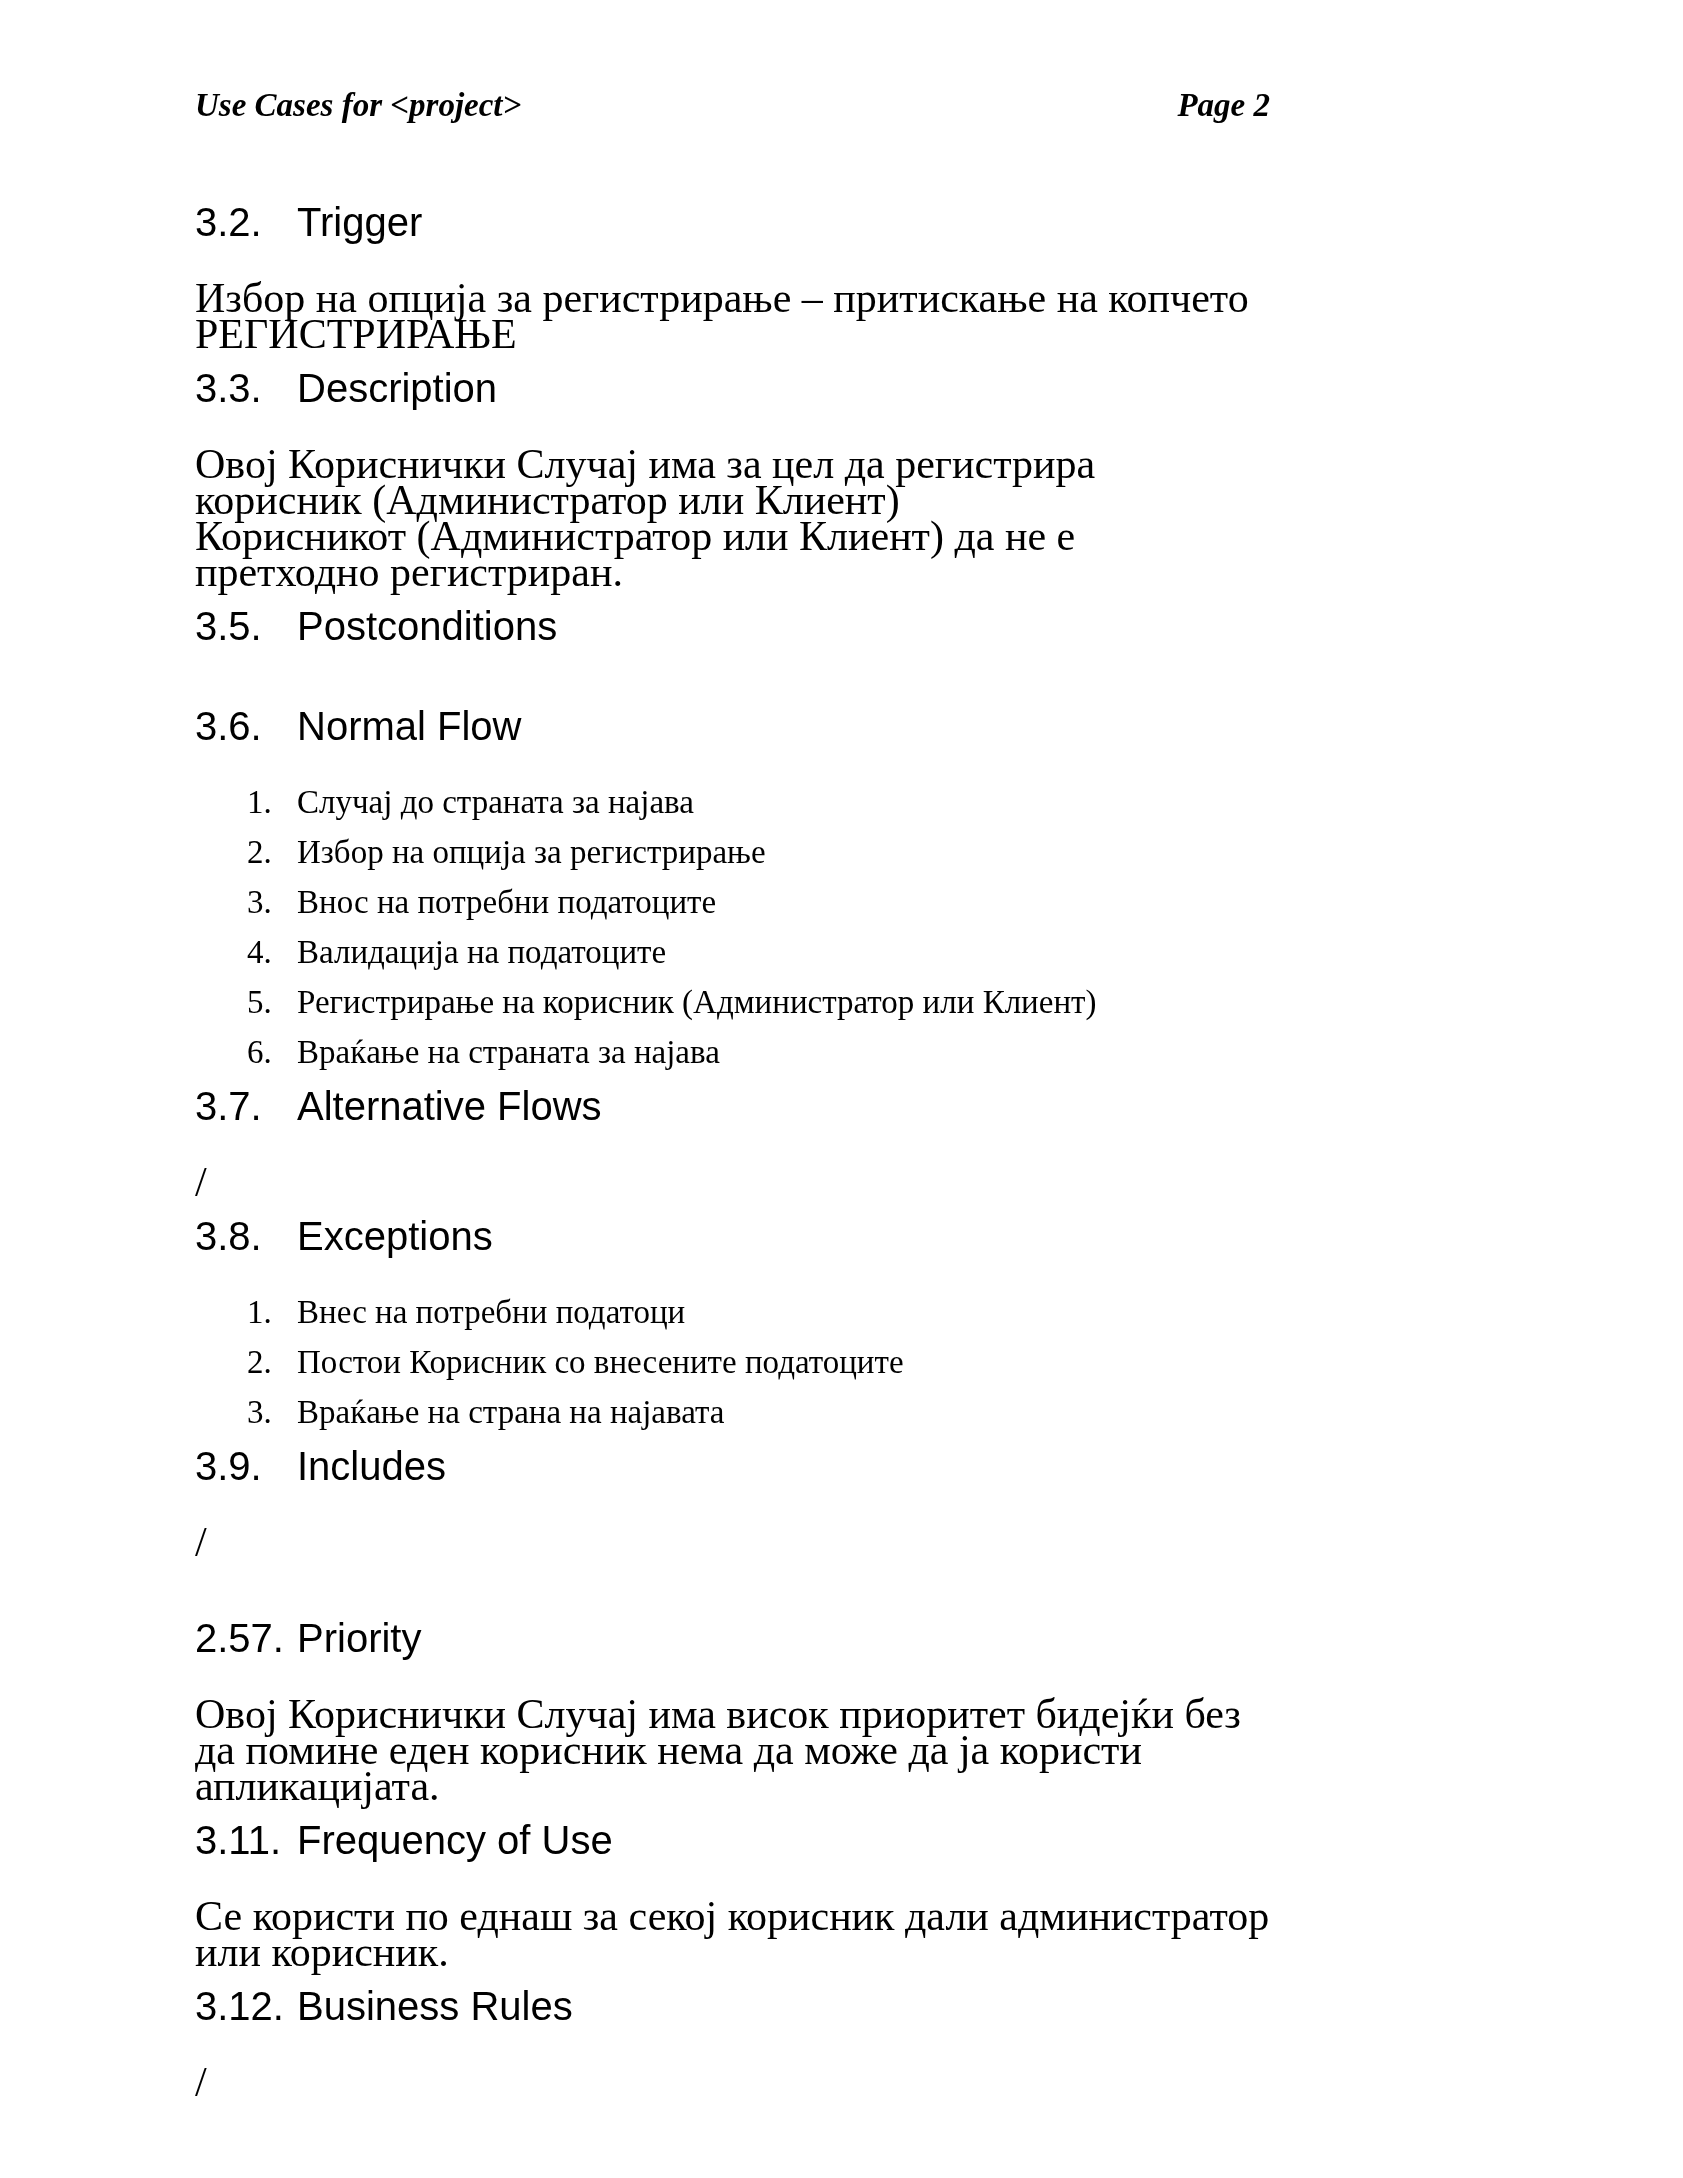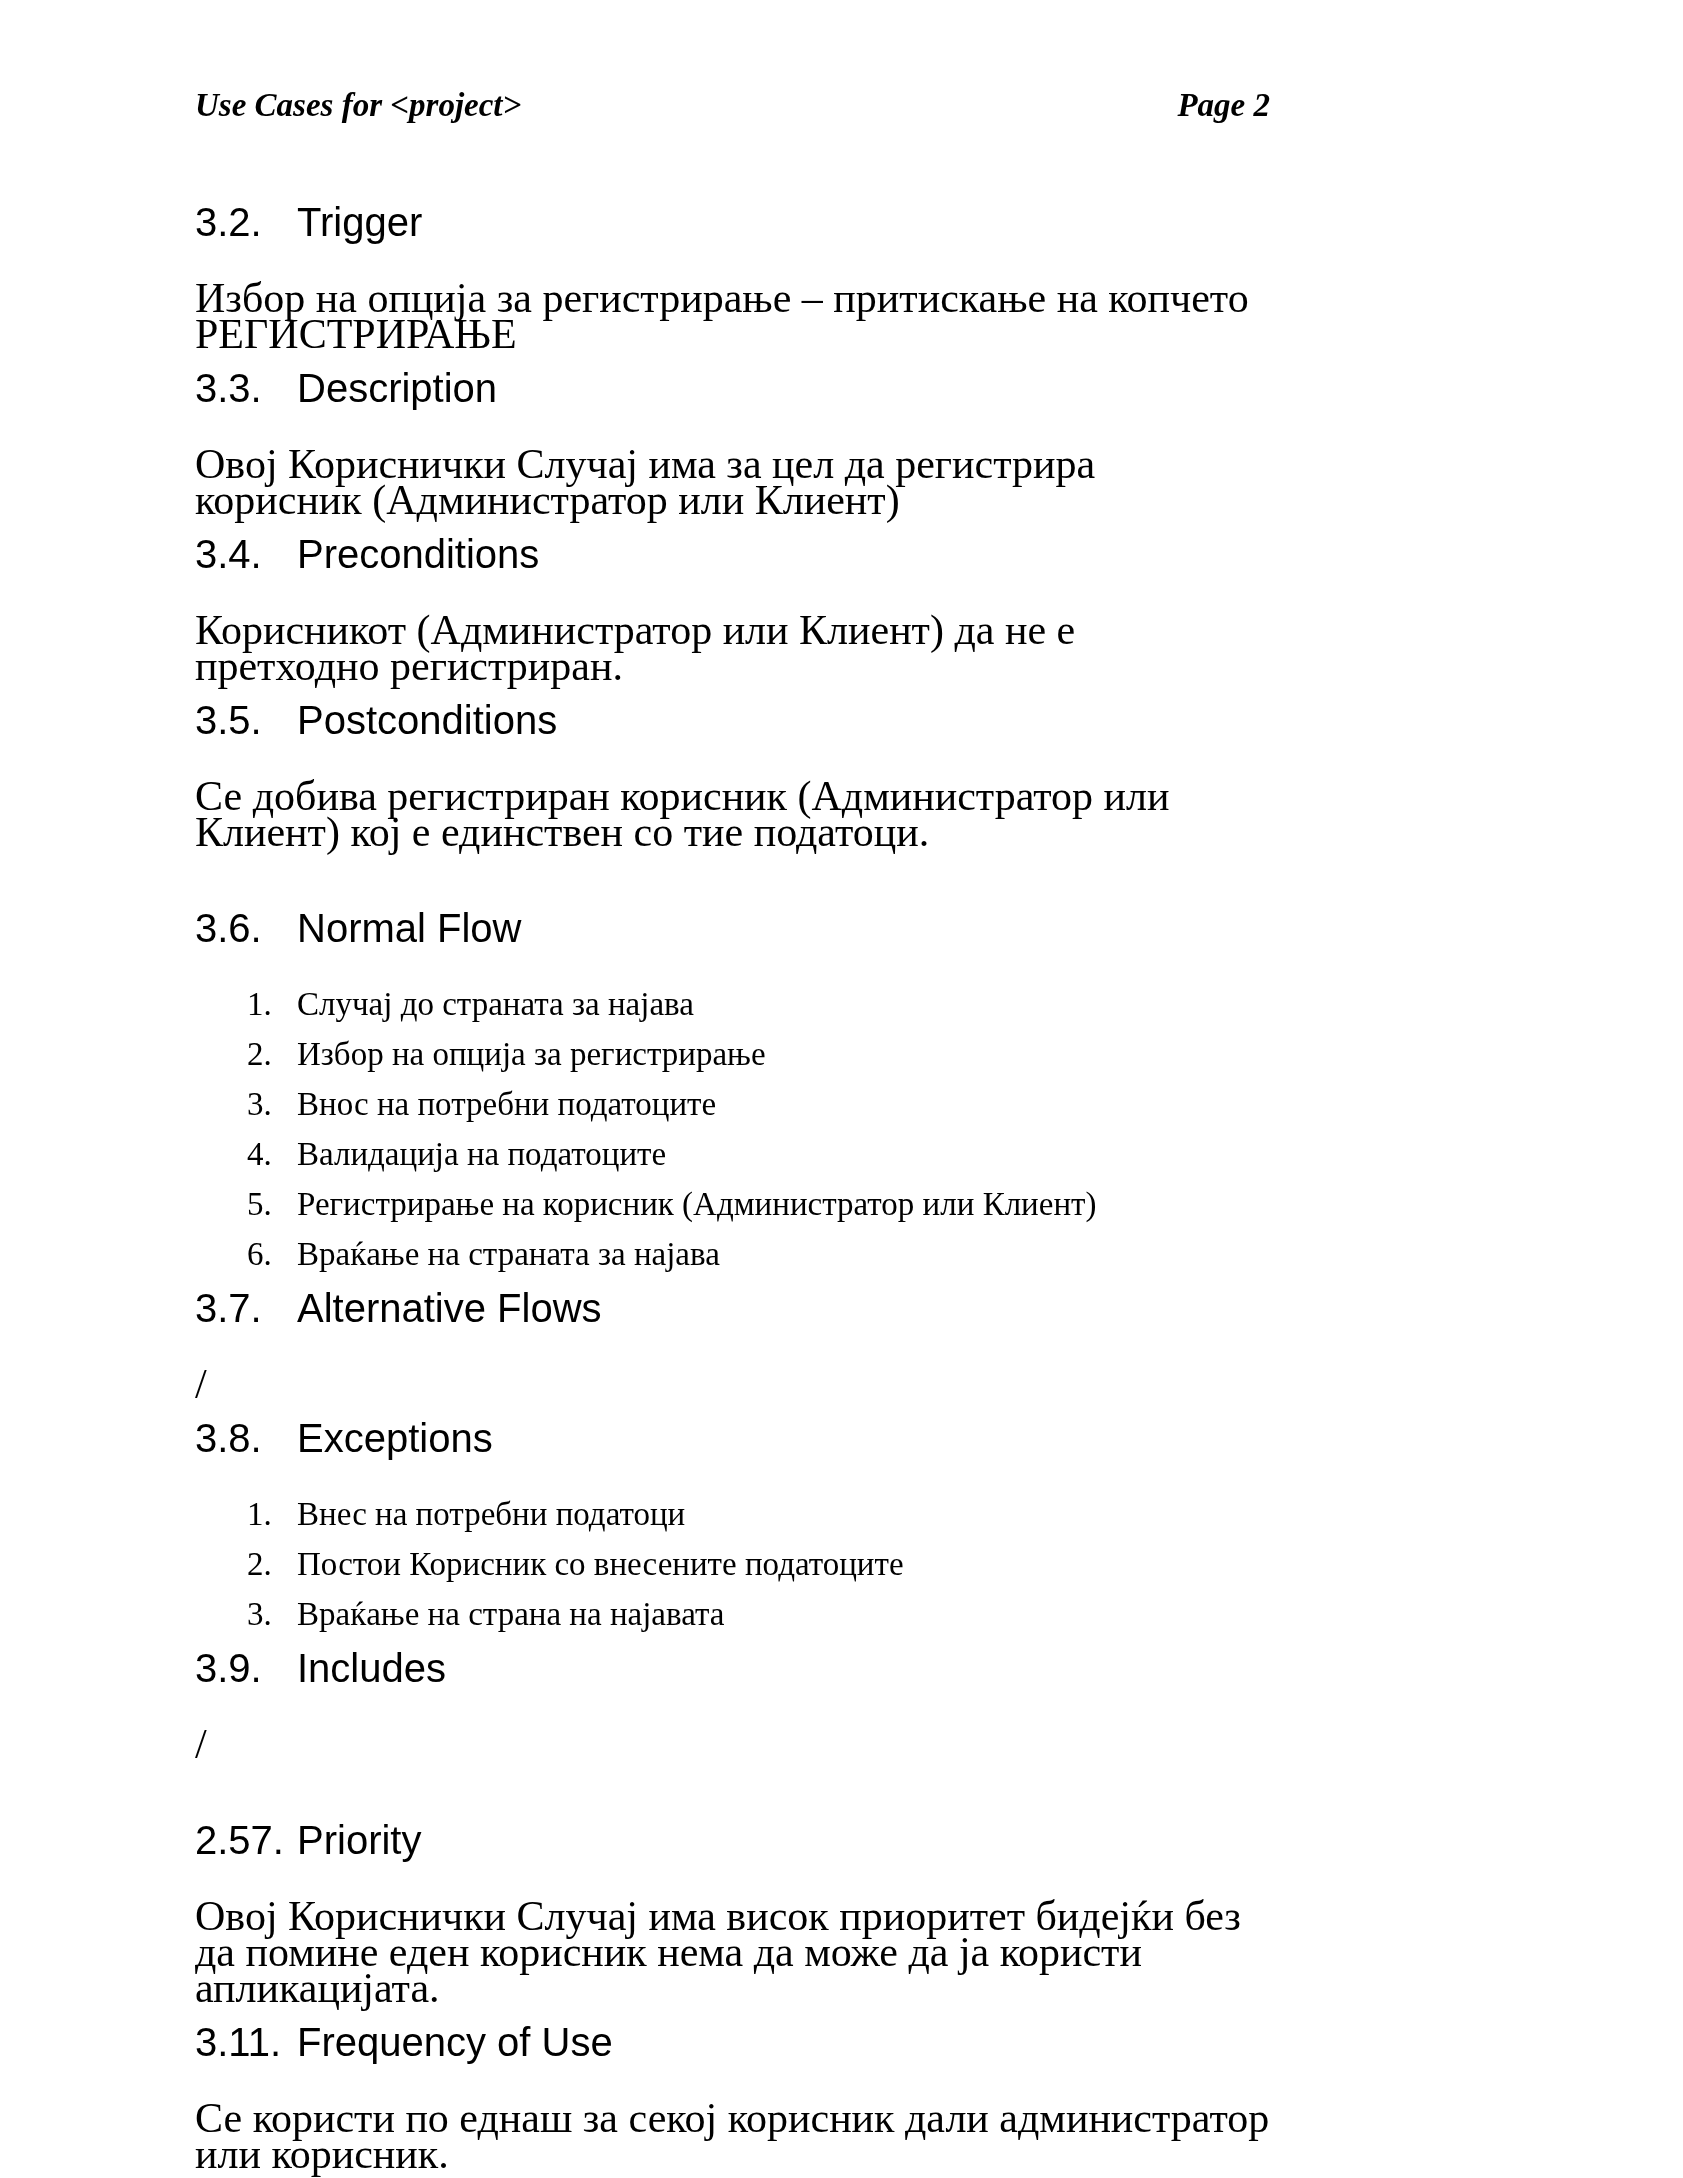--- a/index.html
+++ b/index.html
@@ -82,27 +82,25 @@
     <h2 class="first"><span class="sec-num">3.2.</span><span>Trigger</span></h2>
     <p class="body">Избор на опција за регистрирање – притискање на копчето РЕГИСТРИРАЊЕ</p>
   </div>
 
   <div>
     <h2><span class="sec-num">3.3.</span><span>Description</span></h2>
     <p class="body">Овој Кориснички Случај има за цел да регистрира корисник (Администратор или Клиент)</p>
   </div>
 
   <div>
-    <h2><span class="sec-num">3.4.</span><span>Preconditions</span></h2>
     <p class="body">Корисникот (Администратор или Клиент) да не е претходно регистриран.</p>
   </div>
 
   <div>
     <h2><span class="sec-num">3.5.</span><span>Postconditions</span></h2>
-    <p class="body">Се добива регистриран корисник (Администратор или Клиент) кој е единствен со тие податоци.</p>
   </div>
 
   <div>
     <h2 class="extra"><span class="sec-num">3.6.</span><span>Normal Flow</span></h2>
     <div class="olist">
       <div class="li">
           <span class="li-num">1.</span>
           <span class="li-text">Случај до страната за најава</span>
         </div>
       <div class="li">

